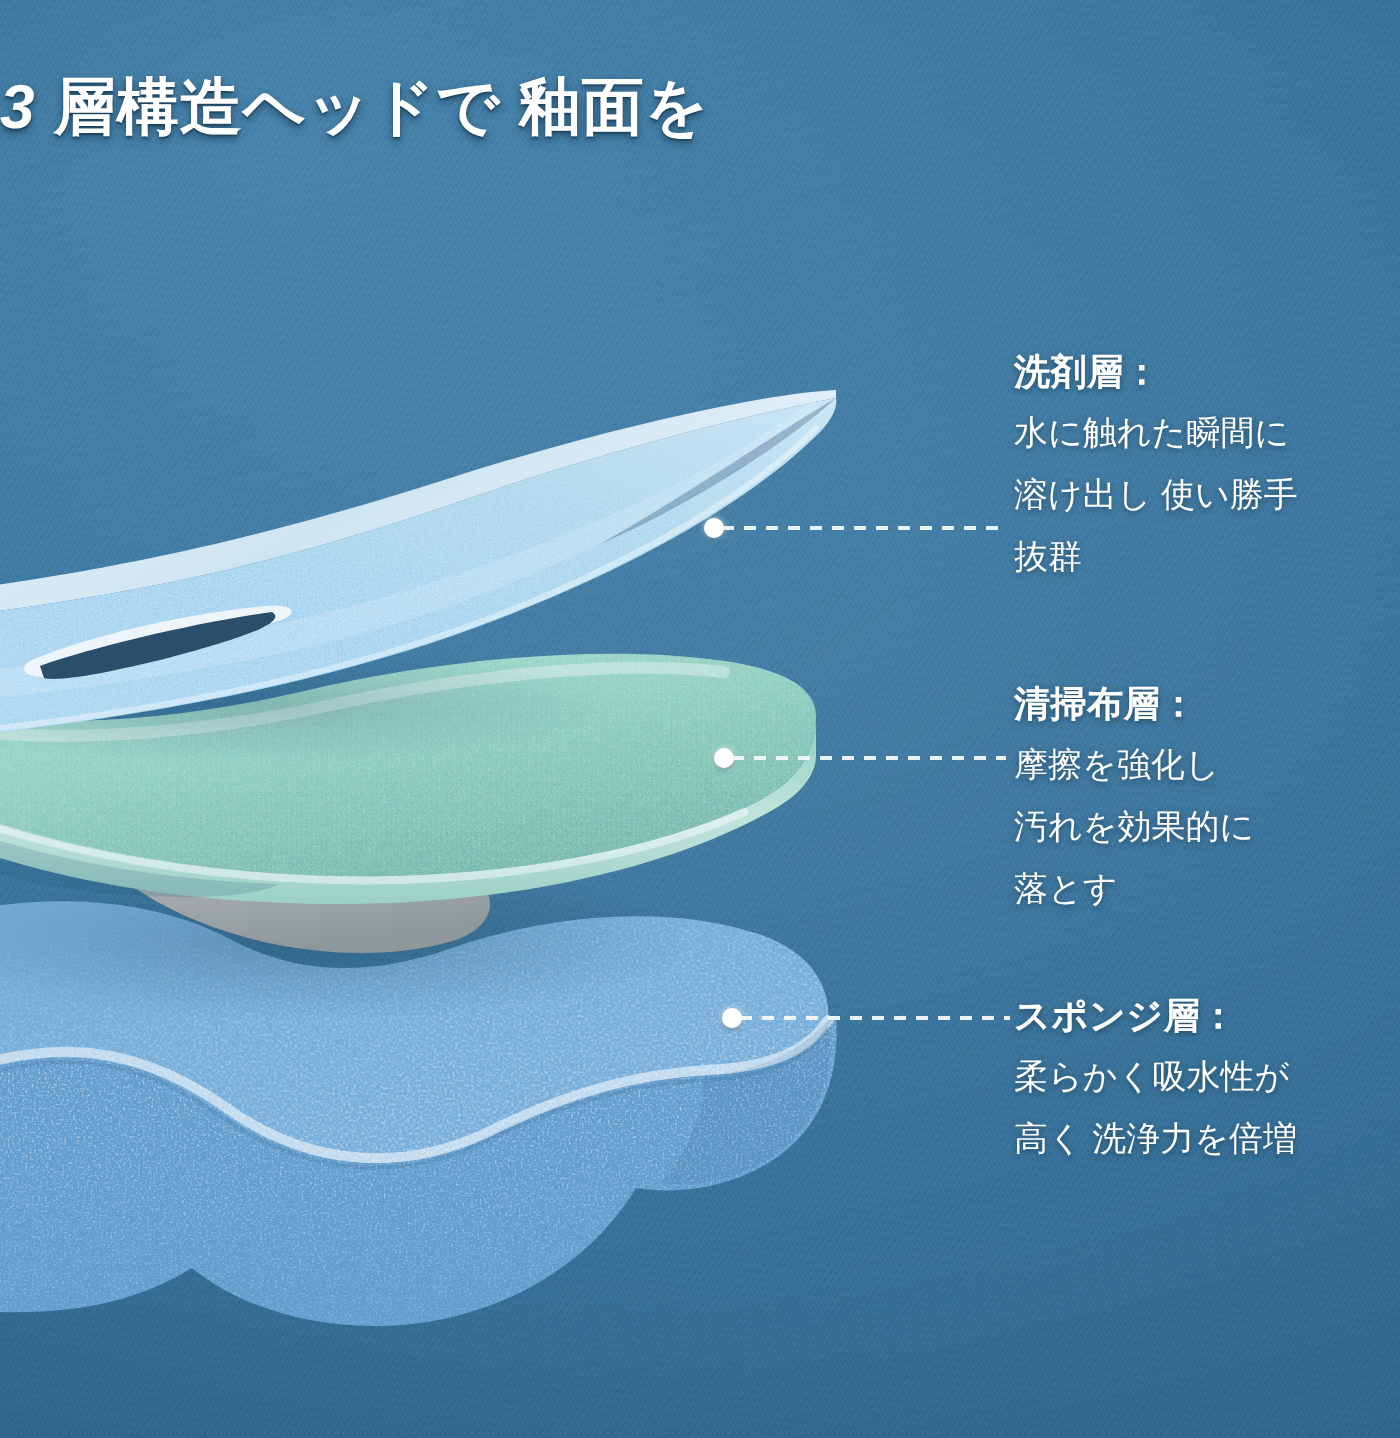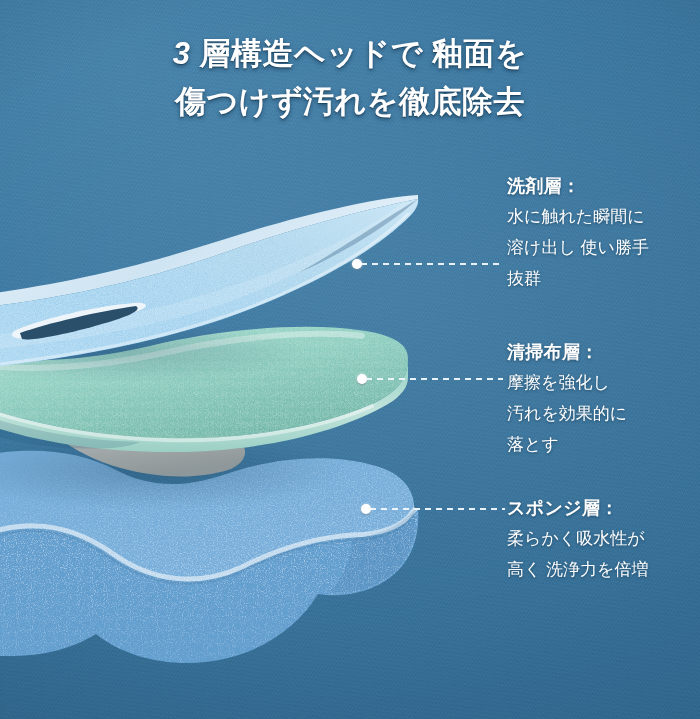--- a/index.html
+++ b/index.html
@@ -39,21 +39,20 @@
     position: absolute;
     inset: 0;
     background: radial-gradient(120% 80% at 55% 42%, rgba(255,255,255,.05) 0%, rgba(0,0,0,0) 55%, rgba(12,40,62,.20) 100%);
   }
 
   
   #headline {
     position: absolute;
     left: 0; top: 30px;
     width: 700px;
-    text-align: center;
     color: #ffffff;
     font-size: 31px;
     font-weight: bold;
     line-height: 48px;
     letter-spacing: .5px;
     text-shadow: 0 2px 4px rgba(10,38,60,.55), 0 1px 1px rgba(10,38,60,.5);
     pointer-events: none;
   }
   #headline .ln { display: block; white-space: pre; }
   #headline .num { font-style: italic; font-weight: bold; }
@@ -100,21 +99,20 @@
 
 <div id="stage">
 
   <div id="bg">
     <div id="bg-tex"></div>
     <div id="bg-vig"></div>
   </div>
 
   <div id="headline">
     <span class="ln"><span class="num">3</span><span> 層構造ヘッドで 釉面を</span></span>
-    <span class="ln">傷つけず汚れを徹底除去</span>
   </div>
 
   <div id="product">
     <svg width="700" height="719" viewBox="0 0 700 719">
       <defs>
 
         <filter id="speckleFoam" x="-10%" y="-10%" width="120%" height="120%">
           <feTurbulence type="fractalNoise" baseFrequency="0.75" numOctaves="4" seed="7" result="n"></feTurbulence>
           <feColorMatrix in="n" type="matrix" values="0 0 0 0 0.18
                     0 0 0 0 0.42

